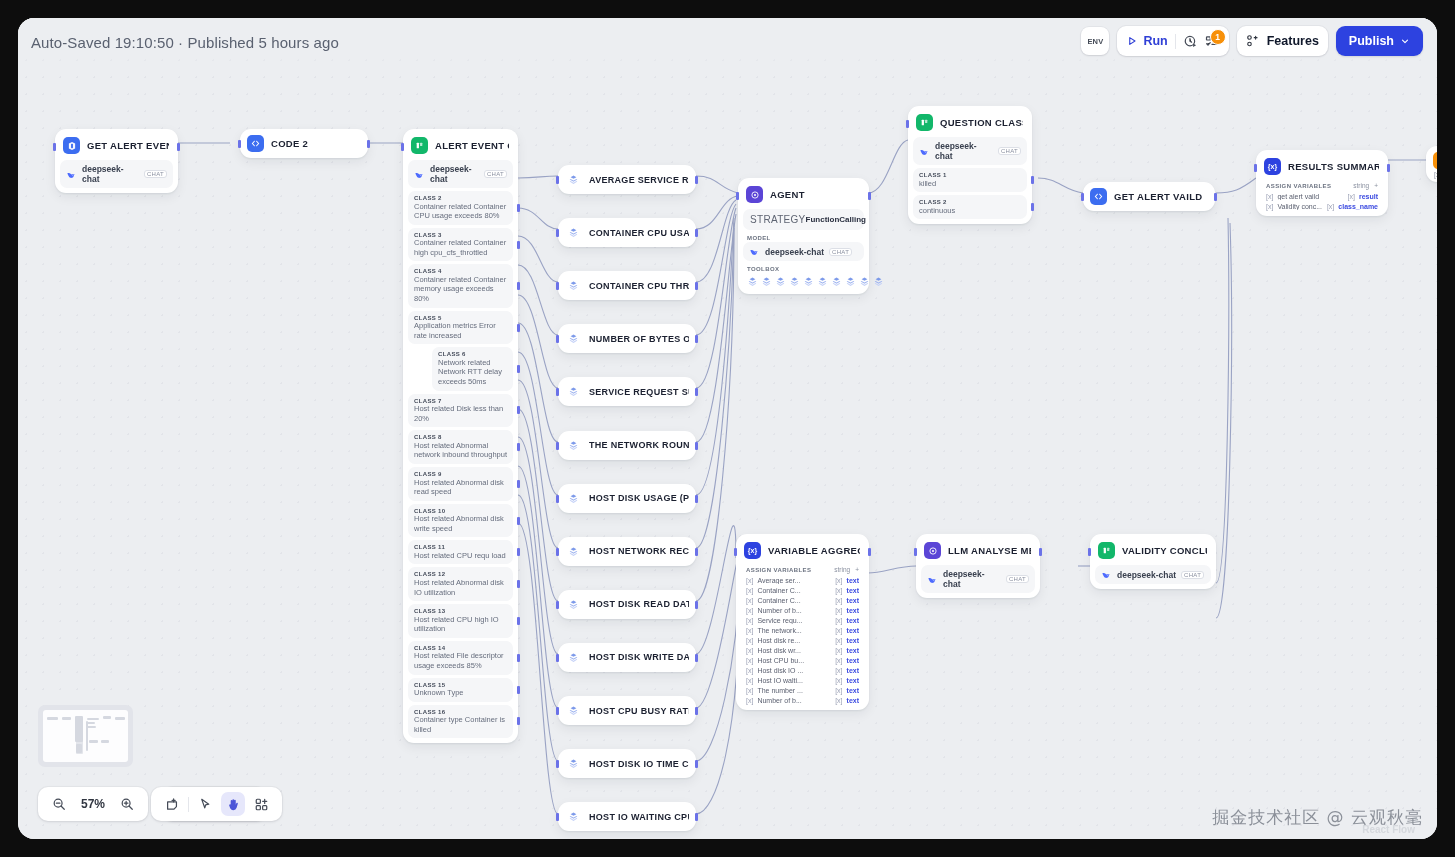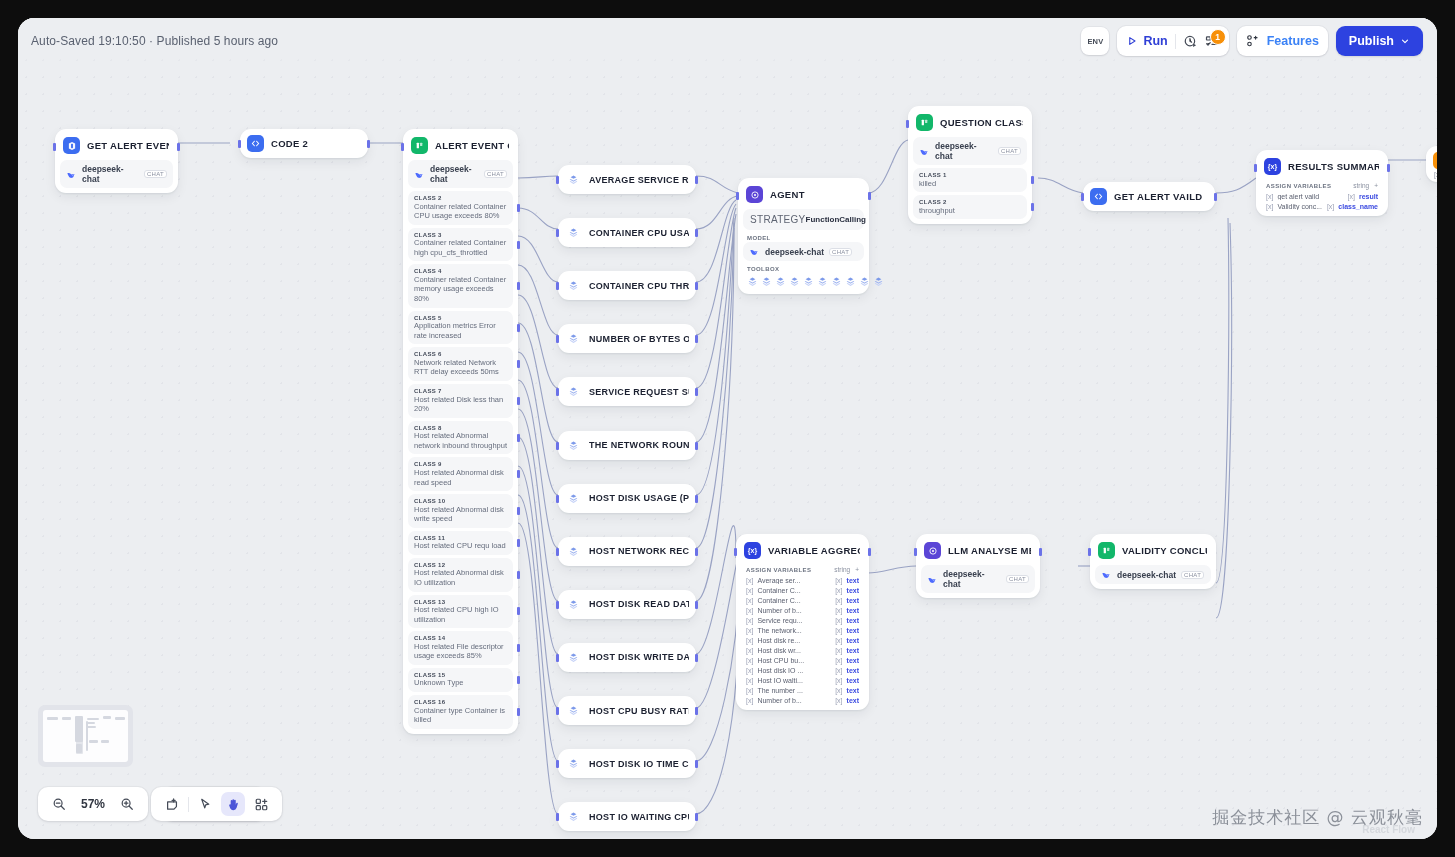--- a/index.html
+++ b/index.html
@@ -12,21 +12,21 @@
     position:absolute;left:18px;top:18px;width:1419px;height:821px;
     background:#eceef1;border-radius:16px;overflow:hidden;
   }
   
   .topbar{
     position:absolute;left:0;top:0;width:100%;height:50px;
     background:linear-gradient(180deg,#eceef1 0%,#eceef1 60%,rgba(236,238,241,0) 100%);
     z-index:40;
   }
   .savedtxt{
-    position:absolute;left:13px;top:16px;font-size:12px;color:#5a6170;
+    position:absolute;left:13px;top:16px;font-size:15px;color:#5a6170;
     letter-spacing:.1px;white-space:nowrap;
   }
   .hdr-right{position:absolute;right:14px;top:8px;display:flex;align-items:center;gap:8px;}
   .envbtn{
     width:28px;height:28px;border-radius:8px;background:#fff;
     box-shadow:0 1px 2px rgba(16,24,40,.1),0 0 0 1px rgba(16,24,40,.04);
     display:flex;align-items:center;justify-content:center;
   }
   .envbtn .env-lbl{font-size:7.5px;font-weight:700;color:#454b57;letter-spacing:.2px;}
   .grp{
@@ -34,21 +34,21 @@
     box-shadow:0 1px 2px rgba(16,24,40,.1),0 0 0 1px rgba(16,24,40,.04);padding:0 9px;gap:7px;
   }
   .runbtn{display:flex;align-items:center;gap:5px;color:#3040d6;font-size:12.5px;font-weight:700;}
   .vline{width:1px;height:15px;background:#e4e6eb;}
   .ico{display:inline-flex;align-items:center;justify-content:center;}
   .badge{
     position:absolute;top:-5px;right:-6px;width:14px;height:14px;border-radius:50%;
     background:#f79009;color:#fff;font-size:8.5px;font-weight:700;
     display:flex;align-items:center;justify-content:center;border:1.5px solid #fff;
   }
-  .featbtn{font-size:12.5px;font-weight:600;color:#3b82f6;}
+  .featbtn{font-size:12.5px;font-weight:600;color:#0f172a;}
   .publish{
     height:30px;background:#2d42e0;color:#fff;border-radius:9px;display:flex;align-items:center;
     gap:6px;padding:0 13px;font-size:12.5px;font-weight:700;
     box-shadow:0 1px 2px rgba(16,24,40,.12);
   }
   
   .canvas{position:absolute;inset:0;background:#eceef1;}
   .dots{
     position:absolute;inset:0;
     background-image:radial-gradient(#d9dce2 1px,transparent 1px);
@@ -237,21 +237,21 @@
             <div class="classbox" style="position: relative;">
               <div class="clabel">CLASS 4</div>
               <div class="ctext">Container related Container memory usage exceeds 80%</div>
               <span class="port r" style="top: 50%; margin-top: -4px; right: -7px;"></span>
             </div>
             <div class="classbox" style="position: relative;">
               <div class="clabel">CLASS 5</div>
               <div class="ctext">Application metrics Error rate increased</div>
               <span class="port r" style="top: 50%; margin-top: -4px; right: -7px;"></span>
             </div>
-            <div class="classbox" style="position: relative;">
+            <div class="classbox" style="position: relative; margin-left: 24px;">
               <div class="clabel">CLASS 6</div>
               <div class="ctext">Network related Network RTT delay exceeds 50ms</div>
               <span class="port r" style="top: 50%; margin-top: -4px; right: -7px;"></span>
             </div>
             <div class="classbox" style="position: relative;">
               <div class="clabel">CLASS 7</div>
               <div class="ctext">Host related Disk less than 20%</div>
               <span class="port r" style="top: 50%; margin-top: -4px; right: -7px;"></span>
             </div>
             <div class="classbox" style="position: relative;">
@@ -607,21 +607,21 @@
           <span class="chip">CHAT</span>
         </div>
         <div id="qc-classes">
             <div class="classbox" style="position: relative;">
               <div class="clabel">CLASS 1</div>
               <div class="ctext">killed</div>
               <span class="port r" style="top: 50%; margin-top: -4px; right: -7px;"></span>
             </div>
             <div class="classbox" style="position: relative;">
               <div class="clabel">CLASS 2</div>
-              <div class="ctext">throughput</div>
+              <div class="ctext">continuous</div>
               <span class="port r" style="top: 50%; margin-top: -4px; right: -7px;"></span>
             </div>
           </div>
       </div>
 
       <div class="node smallnode" style="left:1065px;top:164px;width:132px;">
         <span class="port l" style="top:11px;"></span>
         <span class="port r" style="top:11px;"></span>
         <div class="nhead">
           <span class="nicon" style="background:#3c6df0;">

